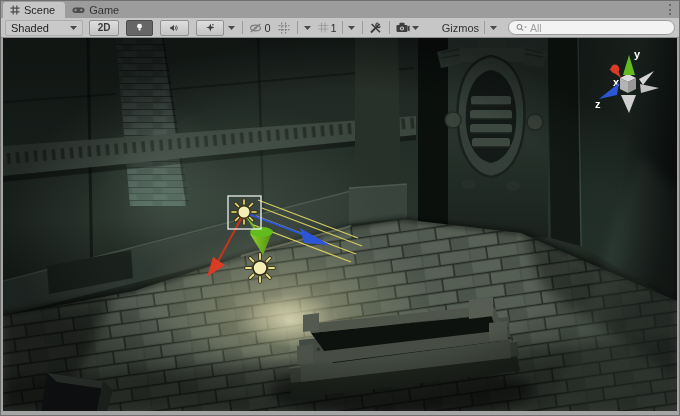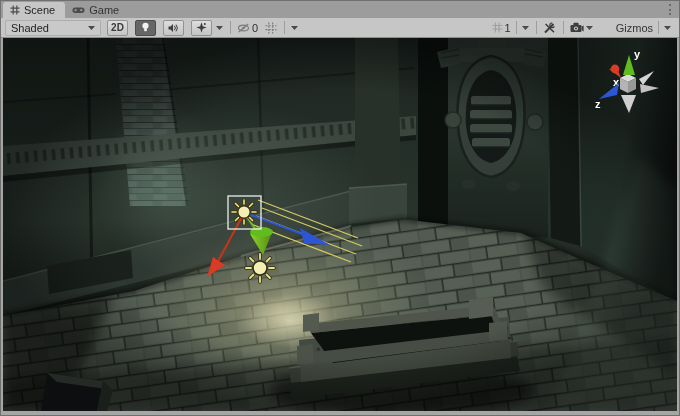--- a/index.html
+++ b/index.html
@@ -12,21 +12,21 @@
   
   .tabbar{height:17px;background:#9c9c9c;display:flex;align-items:flex-end;padding-left:2px;position:relative;}
   .tab{height:16px;display:flex;align-items:center;gap:4px;padding:0 10px 0 7px;font-size:11px;color:#242424;border-radius:3px 3px 0 0;cursor:default;}
   .tab.active{background:#c6c6c6;}
   .tab.inactive{color:#353535;text-align:right;}
   .kebab{position:absolute;right:5px;top:2px;width:8px;height:13px;display:flex;flex-direction:column;align-items:center;justify-content:space-between;padding:1px 0;}
   .kebab i{width:2px;height:2px;border-radius:50%;background:#5a5a5a;}
   
   .toolbar{height:20px;background:#c6c6c6;border-bottom:1px solid #8d8d8d;display:flex;align-items:center;padding:0 4px;font-size:11px;color:#222;}
   .ddown{width:96px;height:16px;display:flex;align-items:center;justify-content:space-between;padding:0 5px;background:#c9c9c9;border:1px solid #adadad;border-radius:2px;margin-right:6px;}
-  .tbtn{height:16px;min-width:21px;display:flex;align-items:center;justify-content:center;gap:2px;background:linear-gradient(#dedede,#c4c4c4);border:1px solid #919191;border-radius:2px;margin-right:1px;padding:0 3px;}
+  .tbtn{height:16px;min-width:21px;display:flex;align-items:center;justify-content:center;gap:2px;background:linear-gradient(#dedede,#c4c4c4);border:1px solid #919191;border-radius:2px;margin-right:1px;padding:0 9px;}
   .tbtn.pressed{background:#666;border-color:#4c4c4c;}
   .flat{height:16px;display:flex;align-items:center;gap:2px;padding:0 3px;margin-right:1px;color:#333;}
   .tsep{width:1px;height:13px;background:#9d9d9d;margin:0 3px;flex:none;}
   .gap{width:6px;flex:none;}
   .rgroup{margin-left:auto;display:flex;align-items:center;}
   .count{font-size:11px;color:#2e2e2e;}
   .searchbox{width:167px;height:15px;border:1px solid #9a9a9a;border-radius:8px;background:#f3f3f3;display:flex;align-items:center;padding:0 7px;gap:3px;margin-left:7px;}
   .searchbox input{border:none;outline:none;background:transparent;font-family:"Liberation Sans",sans-serif;font-size:10.5px;width:100%;color:#444;padding:0;}
   .searchbox input::placeholder{color:#a2a2a2;}
   
@@ -150,20 +150,28 @@
         <svg width="7" height="4" viewBox="0 0 7 4">
             <polygon points="0,0 7,0 3.5,4" fill="#4a4a4a"></polygon>
           </svg>
       </div>
       <div class="flat" style="margin-left:16px">
         <span>Gizmos</span>
         <div class="tsep"></div>
         <svg width="7" height="4" viewBox="0 0 7 4">
             <polygon points="0,0 7,0 3.5,4" fill="#4a4a4a"></polygon>
           </svg>
+      </div>
+      <div class="searchbox">
+        <svg width="12" height="10" viewBox="0 0 12 10">
+          <circle cx="3.8" cy="3.8" r="2.6" stroke="#8d8d8d" stroke-width="1.2" fill="none"></circle>
+          <line x1="5.8" y1="5.8" x2="8" y2="8" stroke="#8d8d8d" stroke-width="1.2"></line>
+          <polygon points="9,3.4 12,3.4 10.5,5.4" fill="#9a9a9a"></polygon>
+        </svg>
+        <input type="text" placeholder="All" style="">
       </div>
     </div>
   </div>
 
   <div class="viewport">
   <svg width="674" height="373" viewBox="0 0 674 373">
     <defs>
       <linearGradient id="wallGrad" x1="0" y1="0" x2="0" y2="1">
         <stop offset="0" stop-color="#1b231f"></stop>
             <stop offset="0.35" stop-color="#242e28"></stop>

